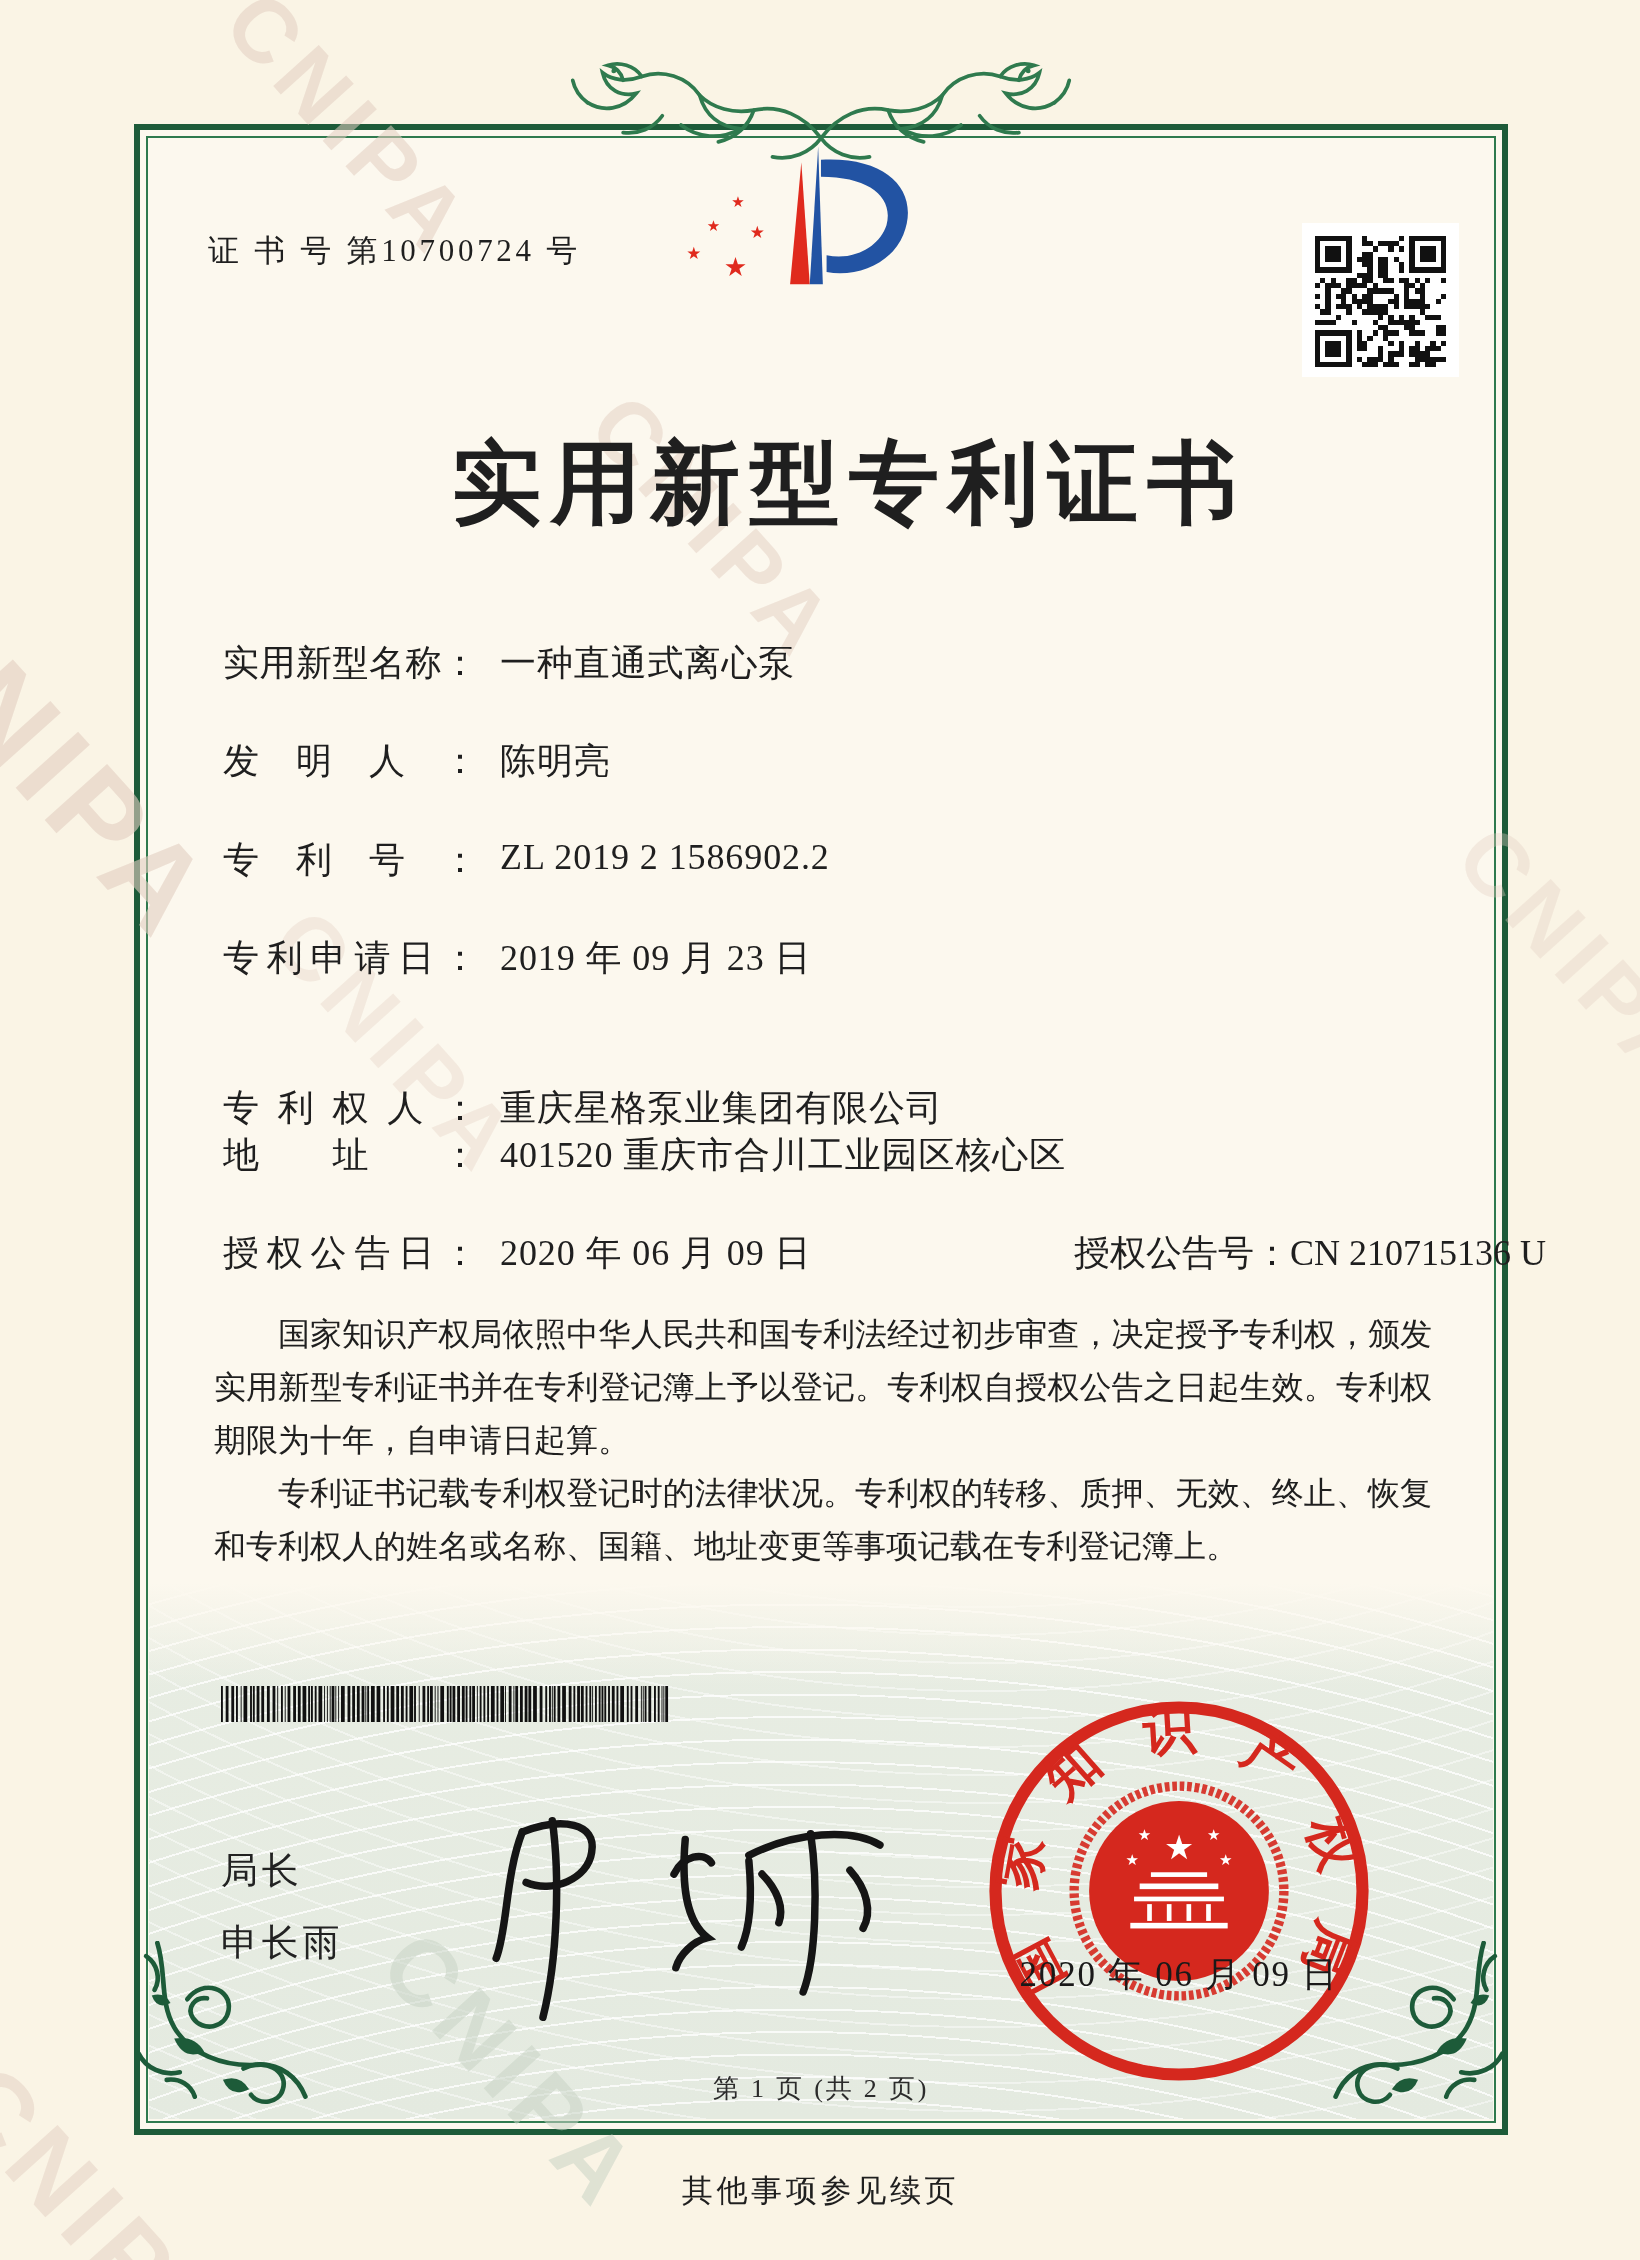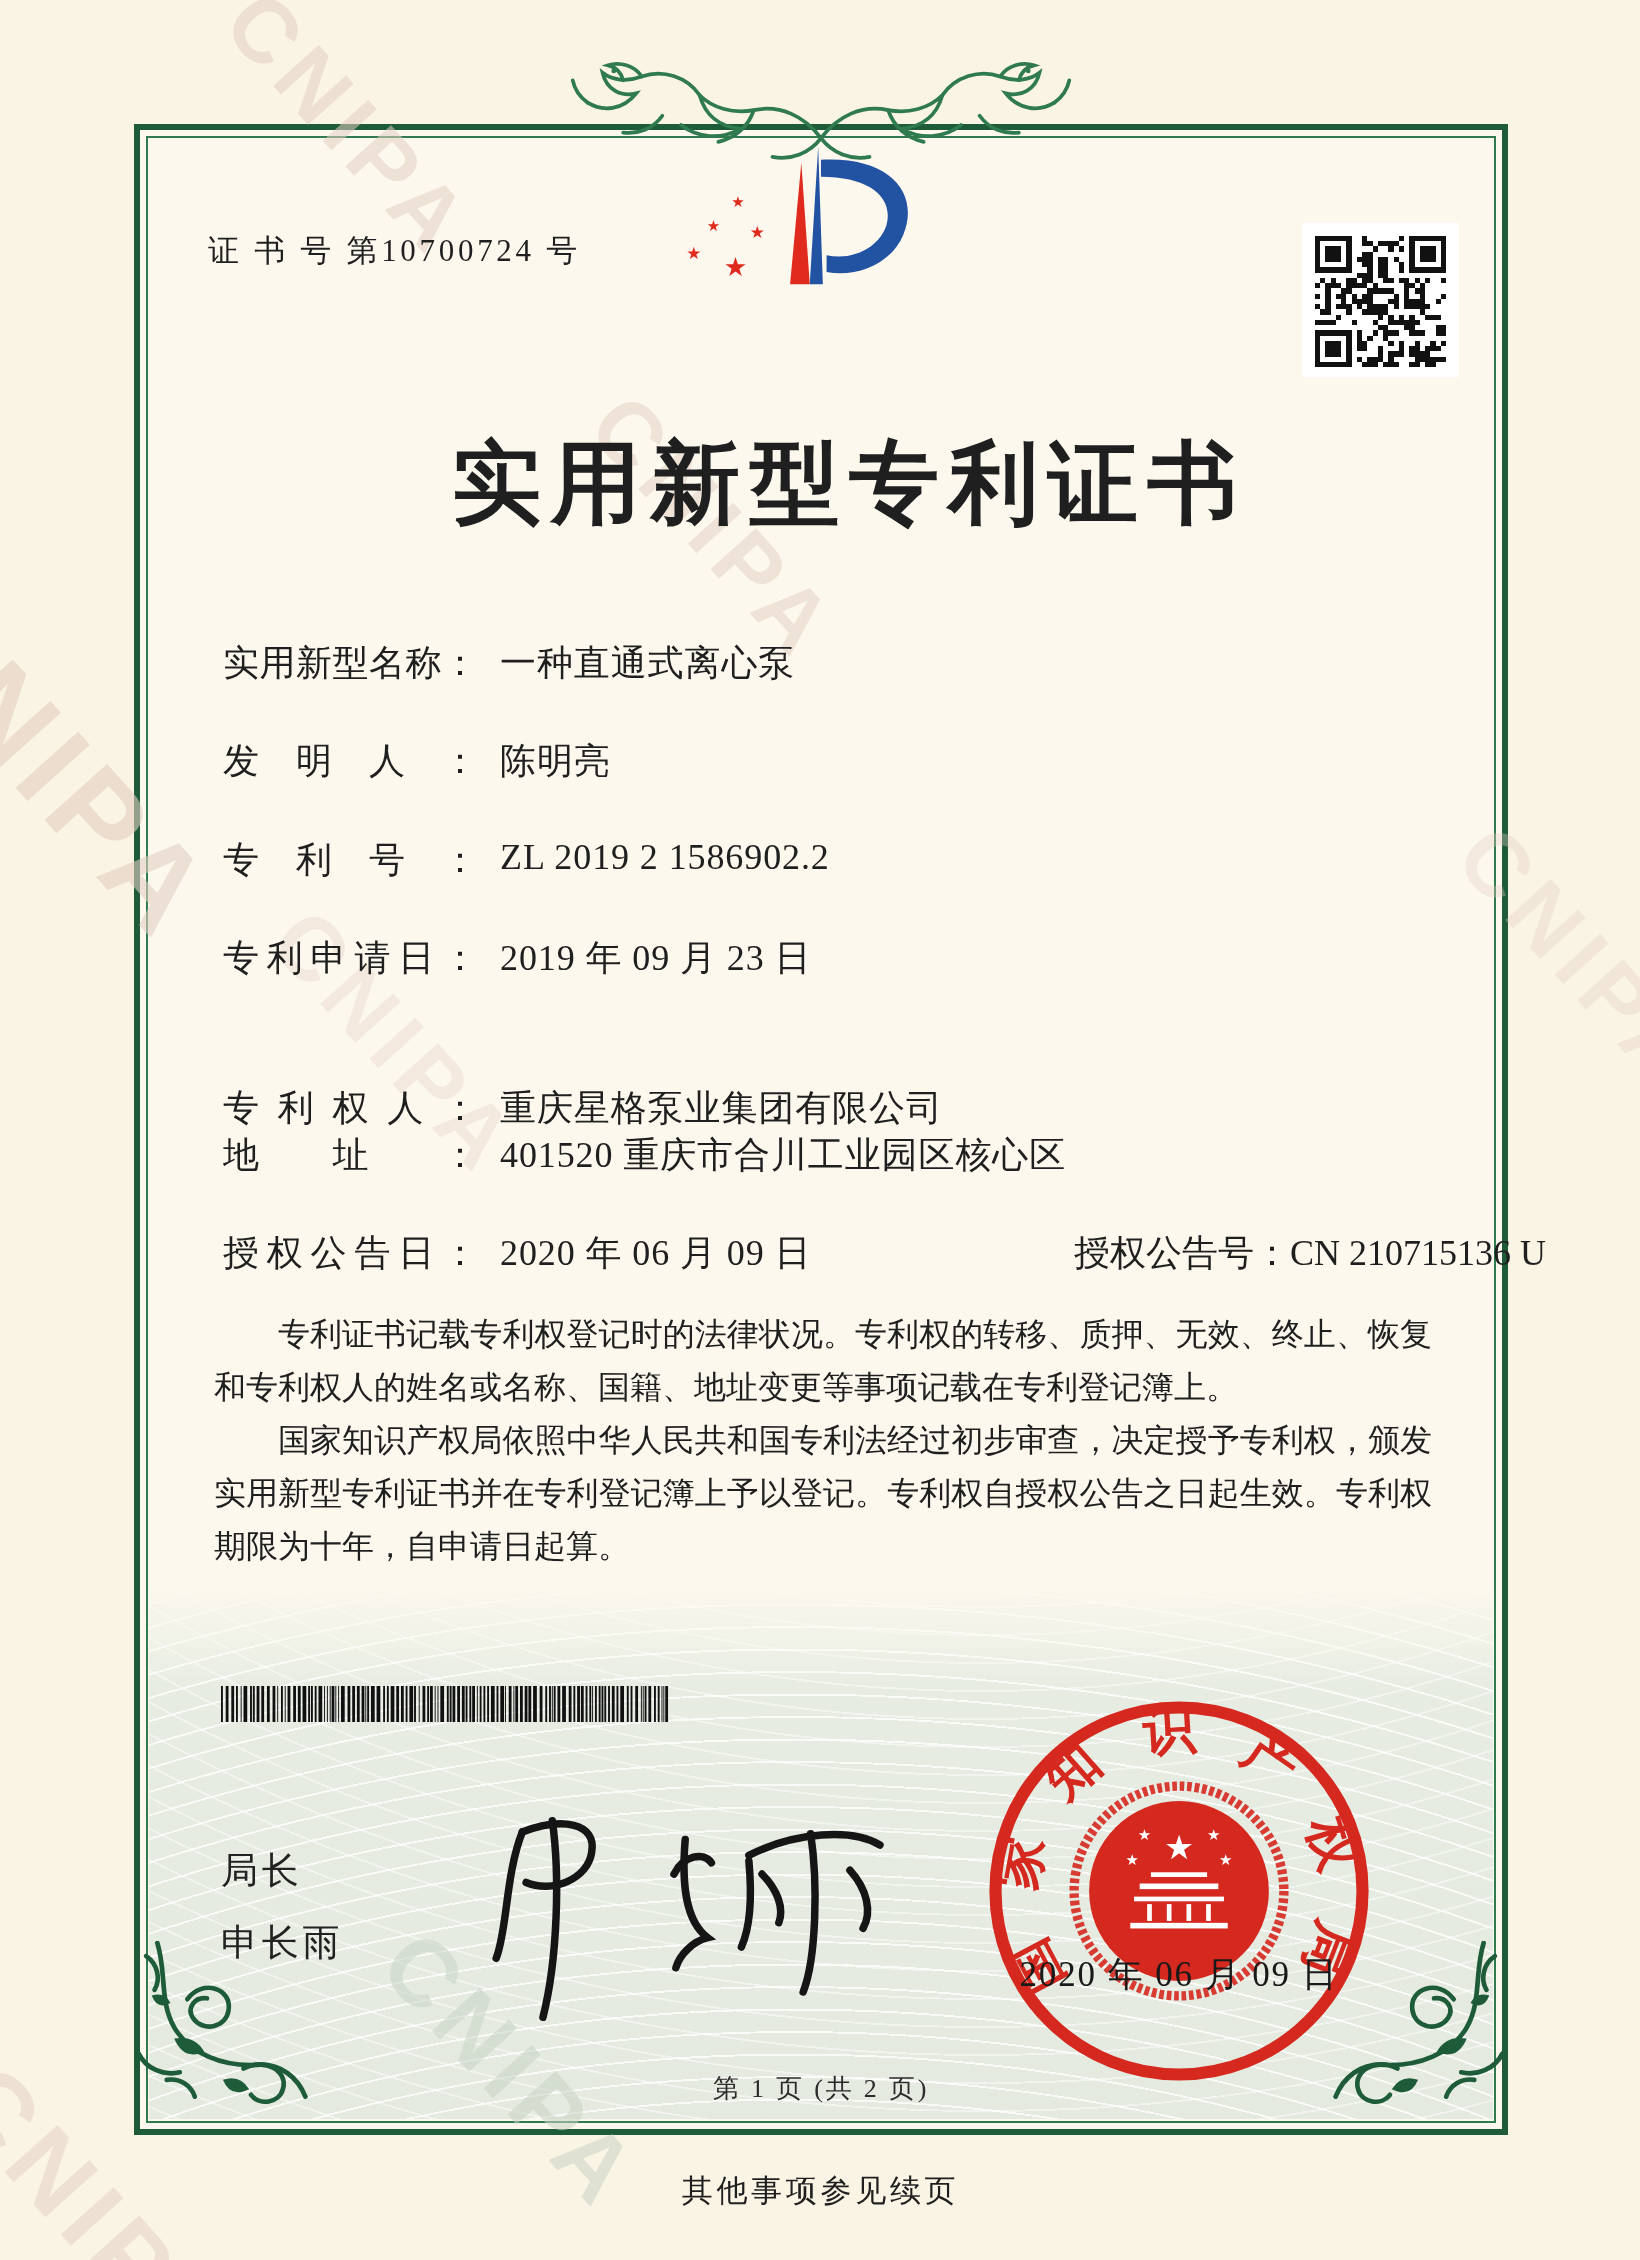--- a/index.html
+++ b/index.html
@@ -353,22 +353,22 @@
     <span class="flabel">地址：</span><span class="fvalue">401520 重庆市合川工业园区核心区</span>
   </div>
   <div class="field-row" style="top:1229px;right:0;width:1418px">
     <span class="flabel">授权公告日：</span><span class="fvalue">2020 年 06 月 09 日</span>
     <span class="grant-no">
       <span>授权公告号：</span><span>CN 210715136 U</span>
     </span>
   </div>
 
   <div class="body-text">
+    <p>国家知识产权局依照中华人民共和国专利法经过初步审查，决定授予专利权，颁发实用新型专利证书并在专利登记簿上予以登记。专利权自授权公告之日起生效。专利权期限为十年，自申请日起算。</p>
     <p>专利证书记载专利权登记时的法律状况。专利权的转移、质押、无效、终止、恢复和专利权人的姓名或名称、国籍、地址变更等事项记载在专利登记簿上。</p>
-    <p>国家知识产权局依照中华人民共和国专利法经过初步审查，决定授予专利权，颁发实用新型专利证书并在专利登记簿上予以登记。专利权自授权公告之日起生效。专利权期限为十年，自申请日起算。</p>
   </div>
 
   <svg class="barcode" id="barcode-bars" viewBox="0 0 478 38" preserveAspectRatio="none">
       <rect x="0" y="0" width="2" height="38" fill="#101010"></rect>
       <rect x="5" y="0" width="3" height="38" fill="#101010"></rect>
       <rect x="11" y="0" width="3" height="38" fill="#101010"></rect>
       <rect x="16" y="0" width="2" height="38" fill="#101010"></rect>
       <rect x="21" y="0" width="1" height="38" fill="#101010"></rect>
       <rect x="24" y="0" width="4" height="38" fill="#101010"></rect>
       <rect x="31" y="0" width="2" height="38" fill="#101010"></rect>

